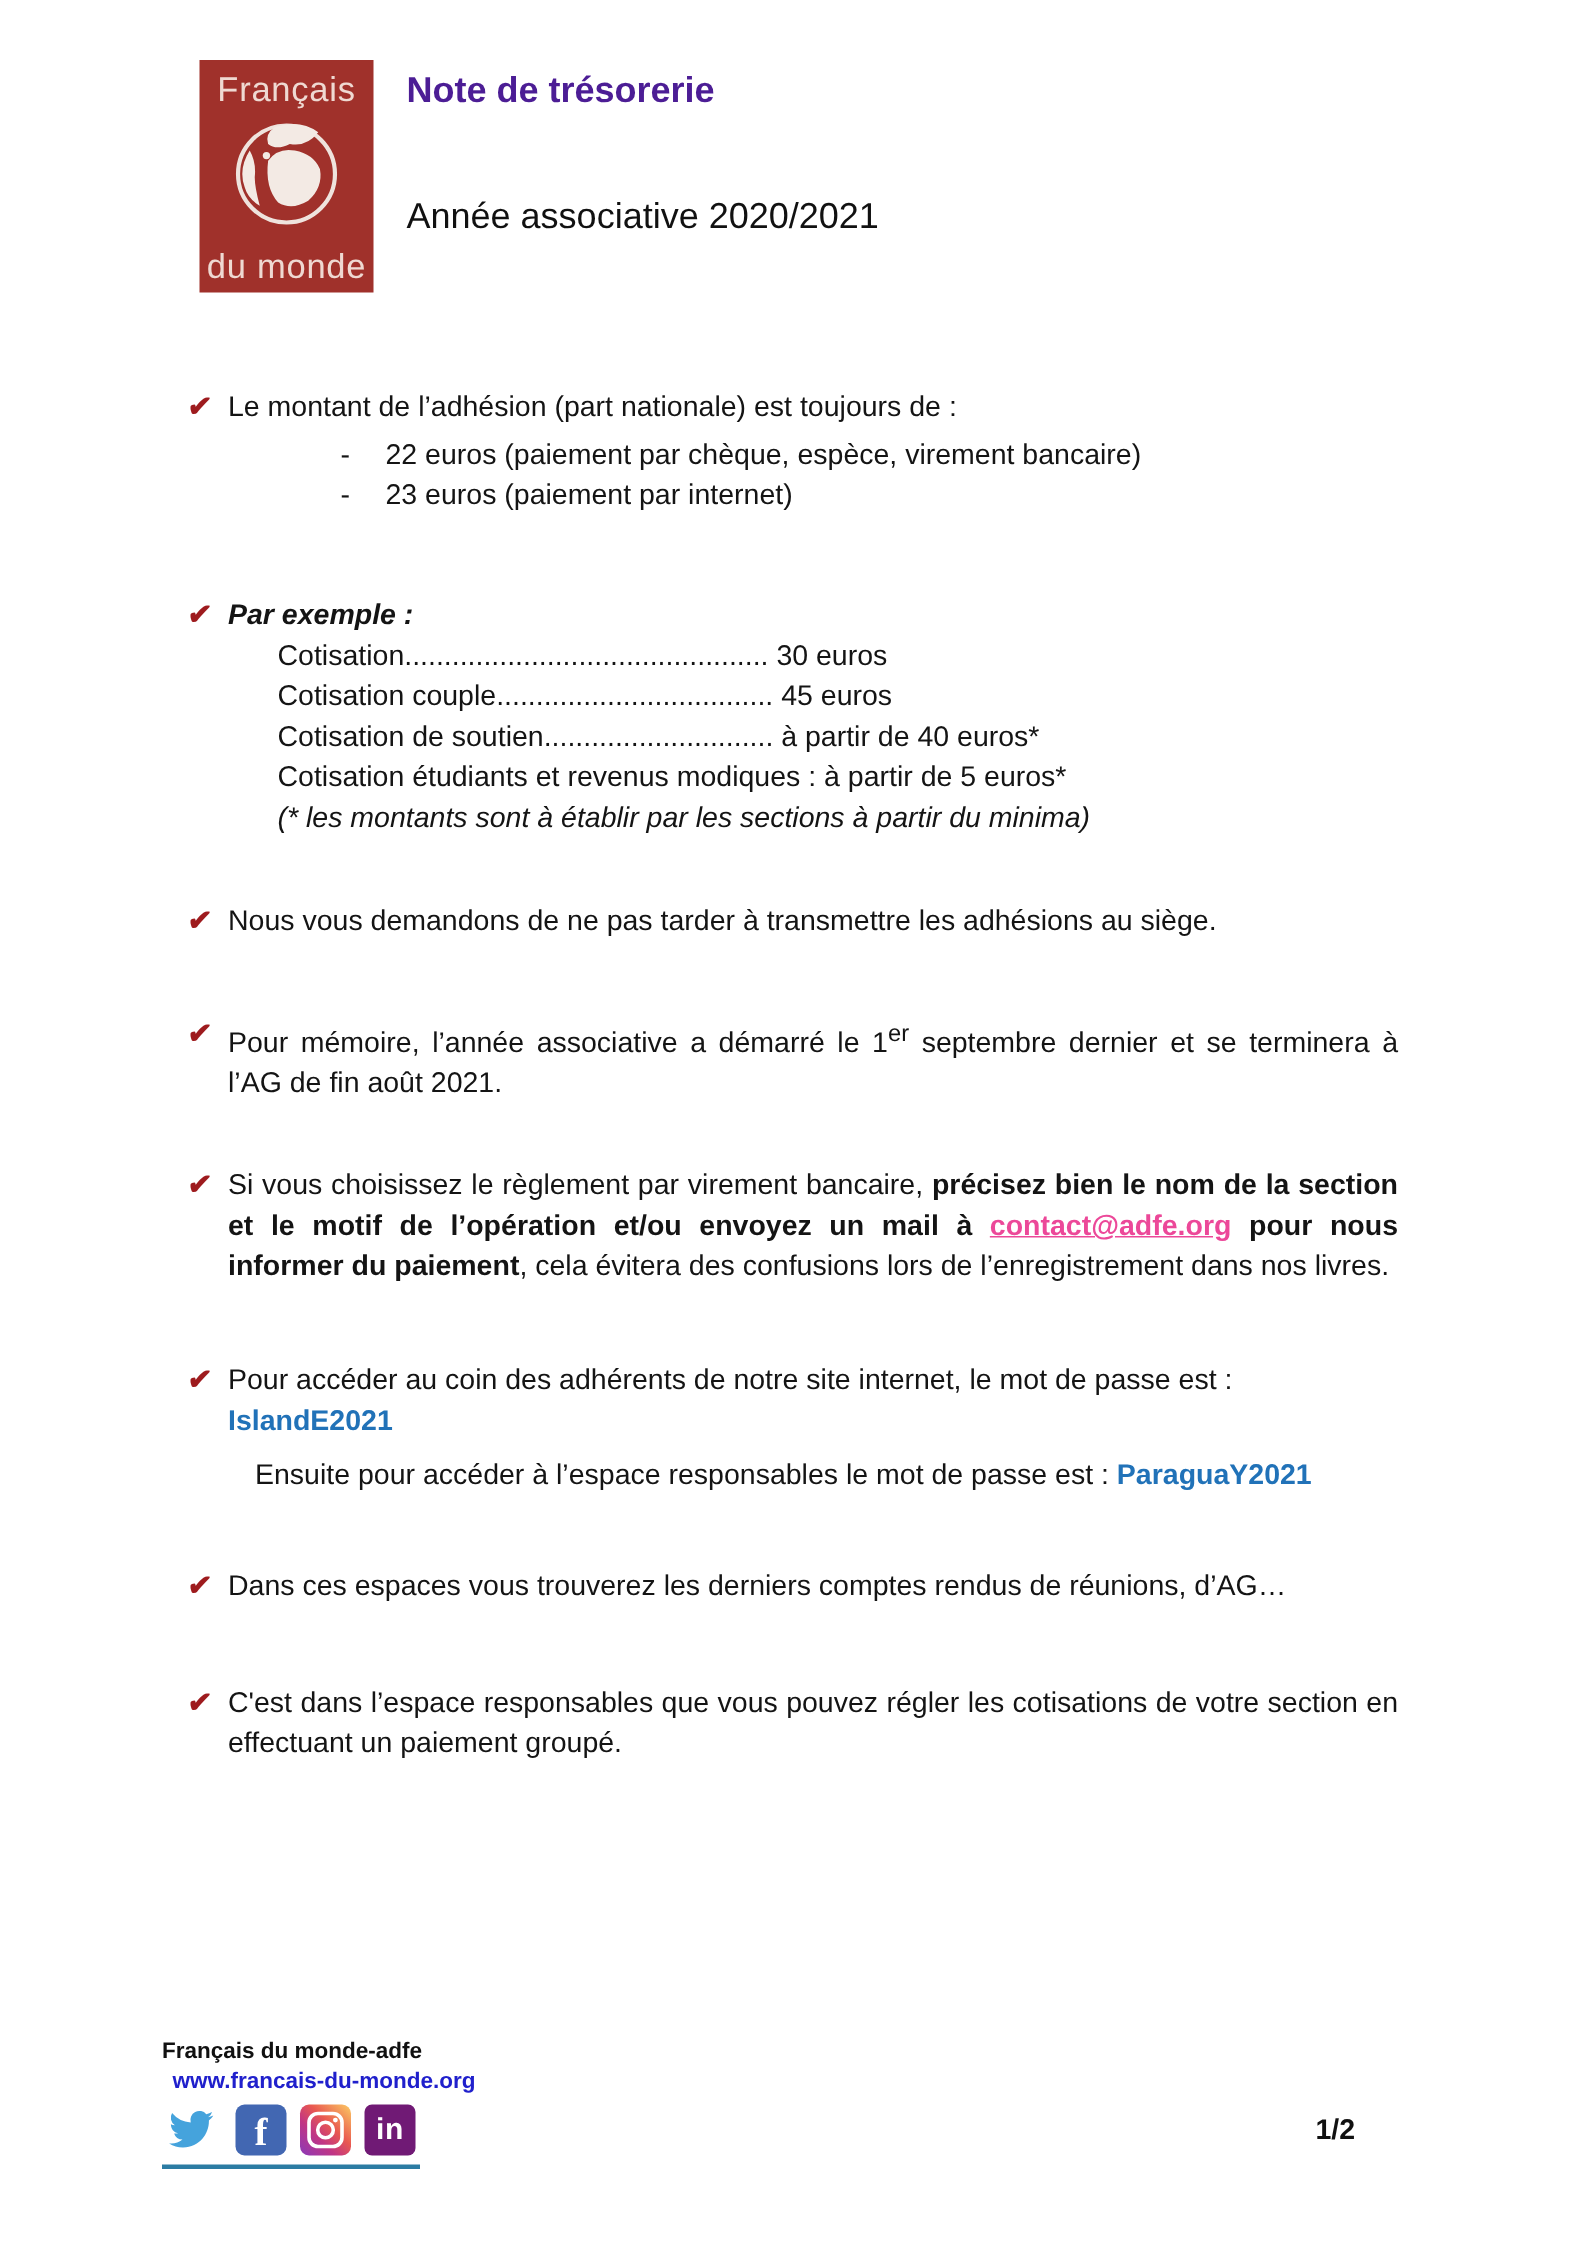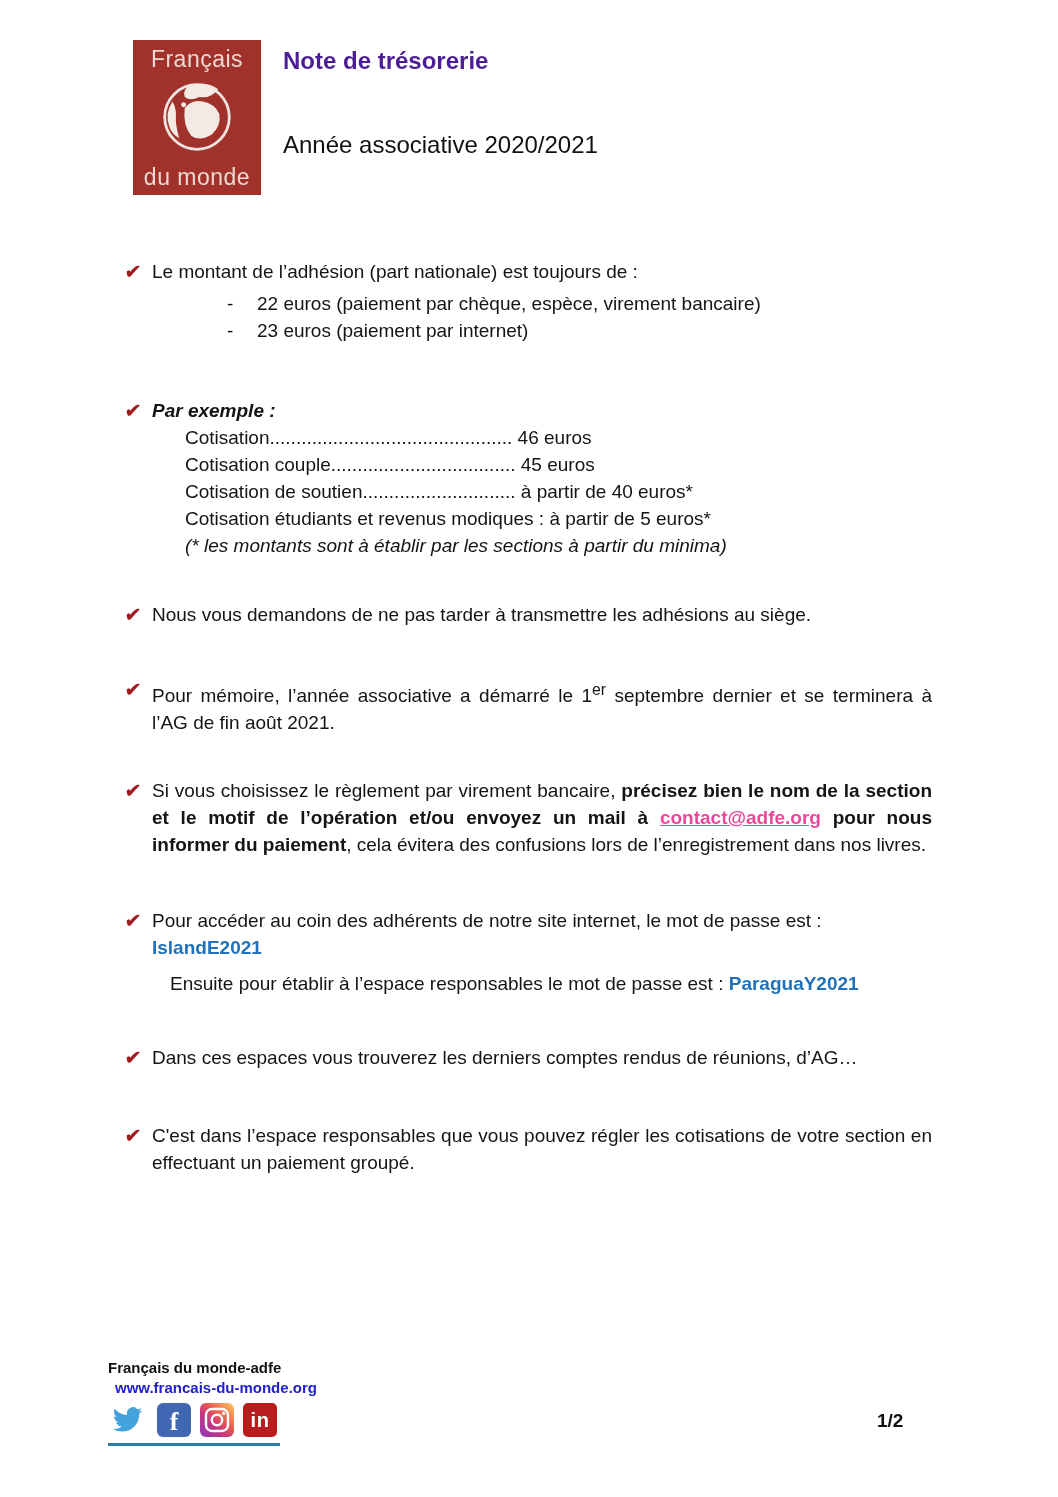--- a/index.html
+++ b/index.html
@@ -9,21 +9,21 @@
     background:#ffffff;
     font-family:"Liberation Sans", sans-serif;
     color:#1a1a1a;
     overflow:hidden;
   }
   .content{position:absolute;left:125px;top:40px;width:807px;}
 
   
   .header{display:flex;align-items:flex-start;}
   .logo{
-    width:128px;height:155px;
+    width:116px;height:155px;
     background:#A0312B;
     margin-left:8px;
     display:flex;flex-direction:column;align-items:center;justify-content:space-between;
     padding:8px 0 6px 0;box-sizing:border-box;
     flex-shrink:0;
   }
   .logo-text{color:#EFD9D2;font-size:23px;letter-spacing:0.5px;line-height:1;}
   .globe{margin:-4px 0;}
   .titles{margin-left:22px;}
   .doc-title{font-size:24px;font-weight:bold;color:#4c1d95;margin:6px 0 0 0;line-height:30px;}
@@ -70,21 +70,21 @@
   .footer-url{font-size:15px;font-weight:bold;color:#2020CC;line-height:20px;margin-left:7px;cursor:pointer;display:inline-block;text-decoration:none;}
   .social-row{display:flex;align-items:center;margin-top:5px;gap:9px;}
   .icon-box{
     width:34px;height:34px;border-radius:6px;
     display:flex;align-items:center;justify-content:center;
     cursor:pointer;box-sizing:border-box;
   }
   .fb{background:#4267B2;}
   .fb-letter{color:#fff;font-size:26px;font-weight:bold;font-family:"Liberation Serif", serif;margin-top:4px;}
   .ig{background:linear-gradient(45deg,#8a3ab9 0%,#c13584 35%,#e95950 60%,#fccc63 100%);}
-  .li{background:#b91c1c;border-radius:5px;}
+  .li{background:#701a75;border-radius:5px;}
   .li-letter{color:#fff;font-size:20px;font-weight:bold;letter-spacing:0.5px;}
   .tw{width:40px;height:34px;cursor:pointer;display:flex;align-items:center;}
   .footer-line{width:172px;height:3px;background:#2B7CA3;margin-top:6px;}
 
   .page-number{
     position:absolute;left:877px;top:1410px;
     font-size:19px;font-weight:bold;color:#111;
   }
 </style>
 </head>
@@ -128,21 +128,21 @@
             </div>
         </div>
       </div>
     </div>
 
     <div class="bullet mt-b2">
       <span class="check">✔</span>
       <div class="btext">
         <div class="boldital">Par exemple :</div>
         <div class="cot-rows">
-          <div class="cot-row">Cotisation.............................................. 46 euros</div>
+          <div class="cot-row">Cotisation.............................................. 30 euros</div>
           <div class="cot-row">Cotisation couple................................... 45 euros</div>
           <div class="cot-row">Cotisation de soutien............................. à partir de 40 euros*</div>
           <div class="cot-row">Cotisation étudiants et revenus modiques : à partir de 5 euros*</div>
         </div>
         <div class="cot-note">(* les montants sont à établir par les sections à partir du minima)</div>
       </div>
     </div>
 
     <div class="bullet mt-b3">
       <span class="check">✔</span>
@@ -156,21 +156,21 @@
 
     <div class="bullet mt-b5">
       <span class="check">✔</span>
       <div class="btext justify"><span>Si vous choisissez le règlement par virement bancaire, </span><span class="bold">précisez bien le nom de la section et le motif de l’opération et/ou envoyez un mail à </span><a class="email-link">contact@adfe.org</a><span class="bold"> pour nous informer du paiement</span><span>, cela évitera des confusions lors de l’enregistrement dans nos livres.</span></div>
     </div>
 
     <div class="bullet mt-b6">
       <span class="check">✔</span>
       <div class="btext">
         <div><span>Pour accéder au coin des adhérents de notre site internet, le mot de passe est : </span><span class="password">IslandE2021</span></div>
-        <div class="b6-line2"><span>Ensuite pour établir à l’espace responsables le mot de passe est : </span><span class="password">ParaguaY2021</span></div>
+        <div class="b6-line2"><span>Ensuite pour accéder à l’espace responsables le mot de passe est : </span><span class="password">ParaguaY2021</span></div>
       </div>
     </div>
 
     <div class="bullet mt-b7">
       <span class="check">✔</span>
       <div class="btext"><span>Dans ces espaces vous trouverez les derniers comptes rendus de réunions, d’AG…</span></div>
     </div>
 
     <div class="bullet mt-b8">
       <span class="check">✔</span>

